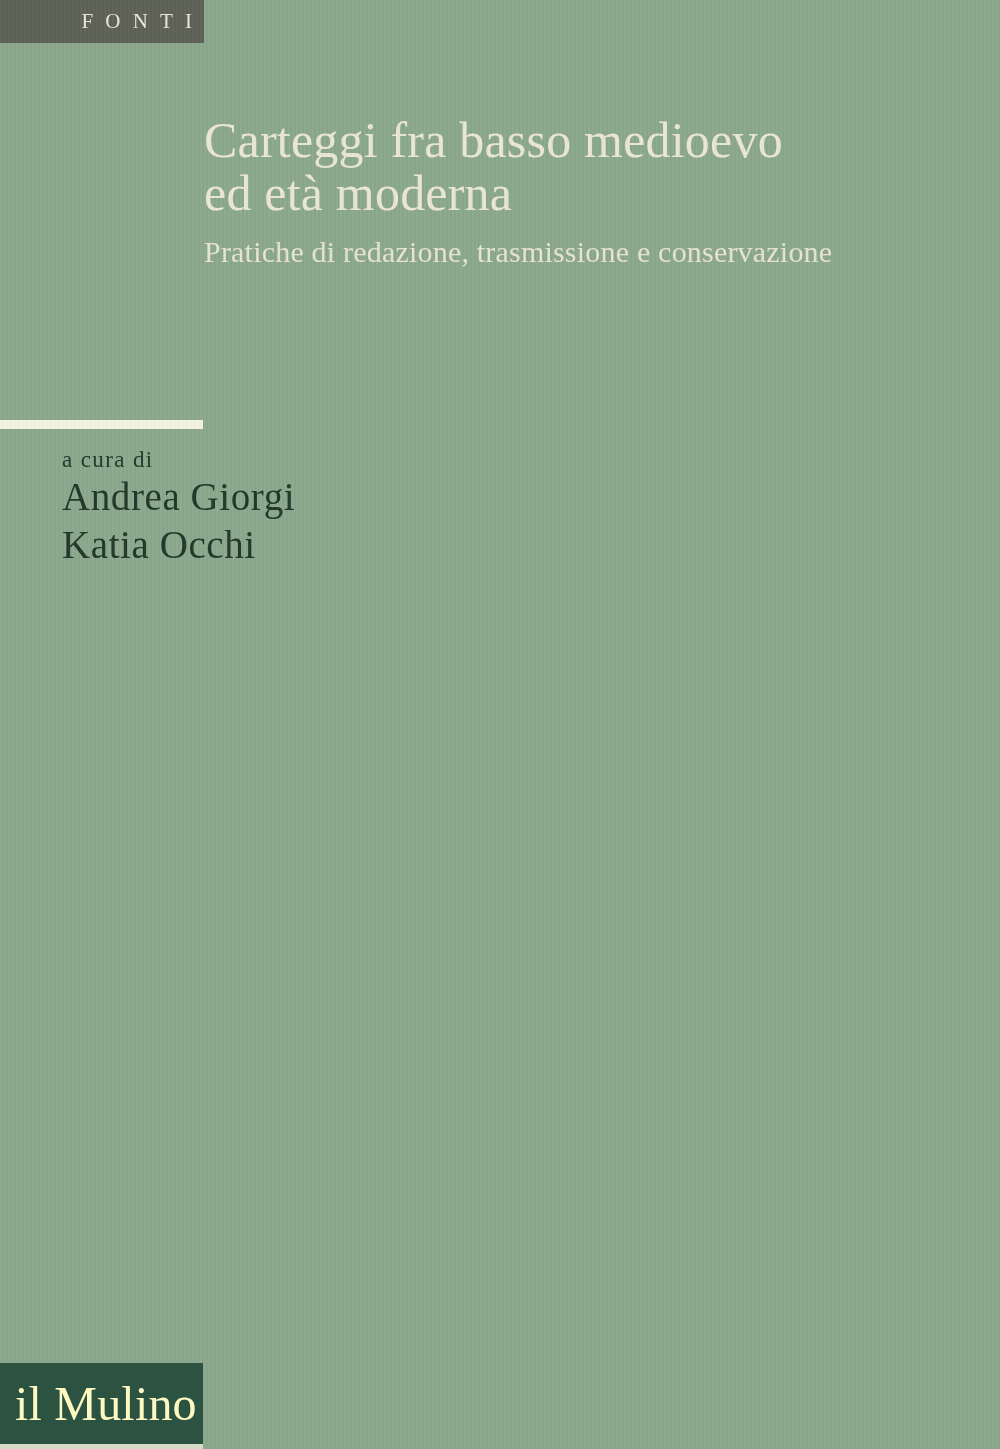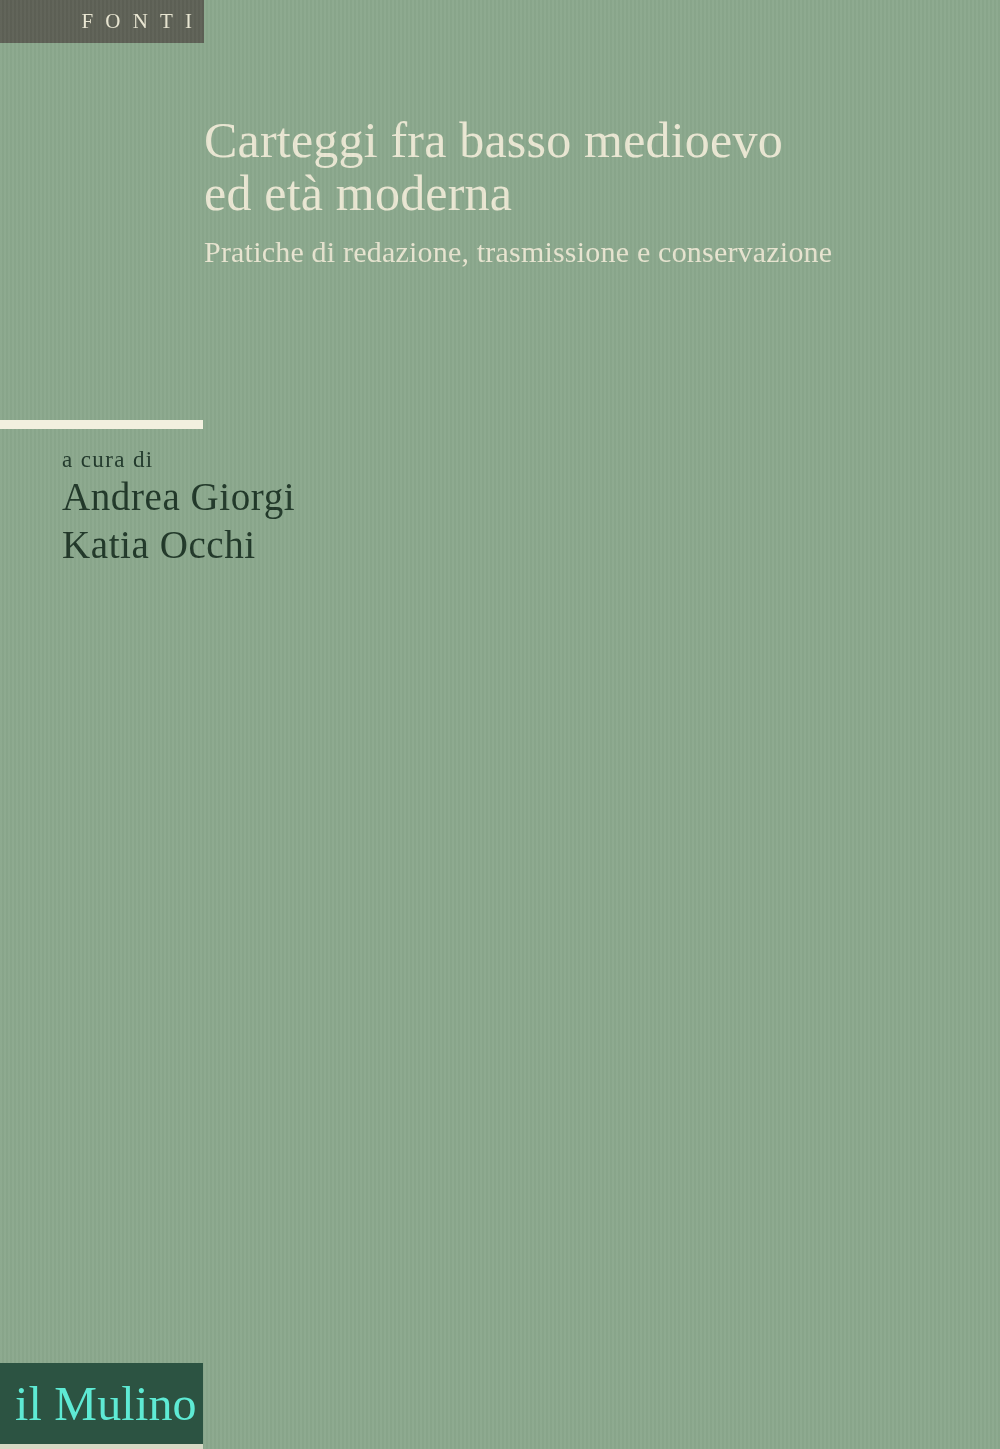--- a/index.html
+++ b/index.html
@@ -128,21 +128,21 @@
     width: 203px;
     height: 81px;
     background: #2c5342;
     display: flex;
     align-items: center;
     box-sizing: border-box;
     padding-left: 15px;
     z-index: 2;
   }
   .publisher-name {
-    color: #5eead4;
+    color: #fef9c3;
     font-size: 48px;
     letter-spacing: 0.2px;
     white-space: nowrap;
   }
   .bottom-edge {
     position: absolute;
     left: 0;
     bottom: 0;
     width: 203px;
     height: 5px;

